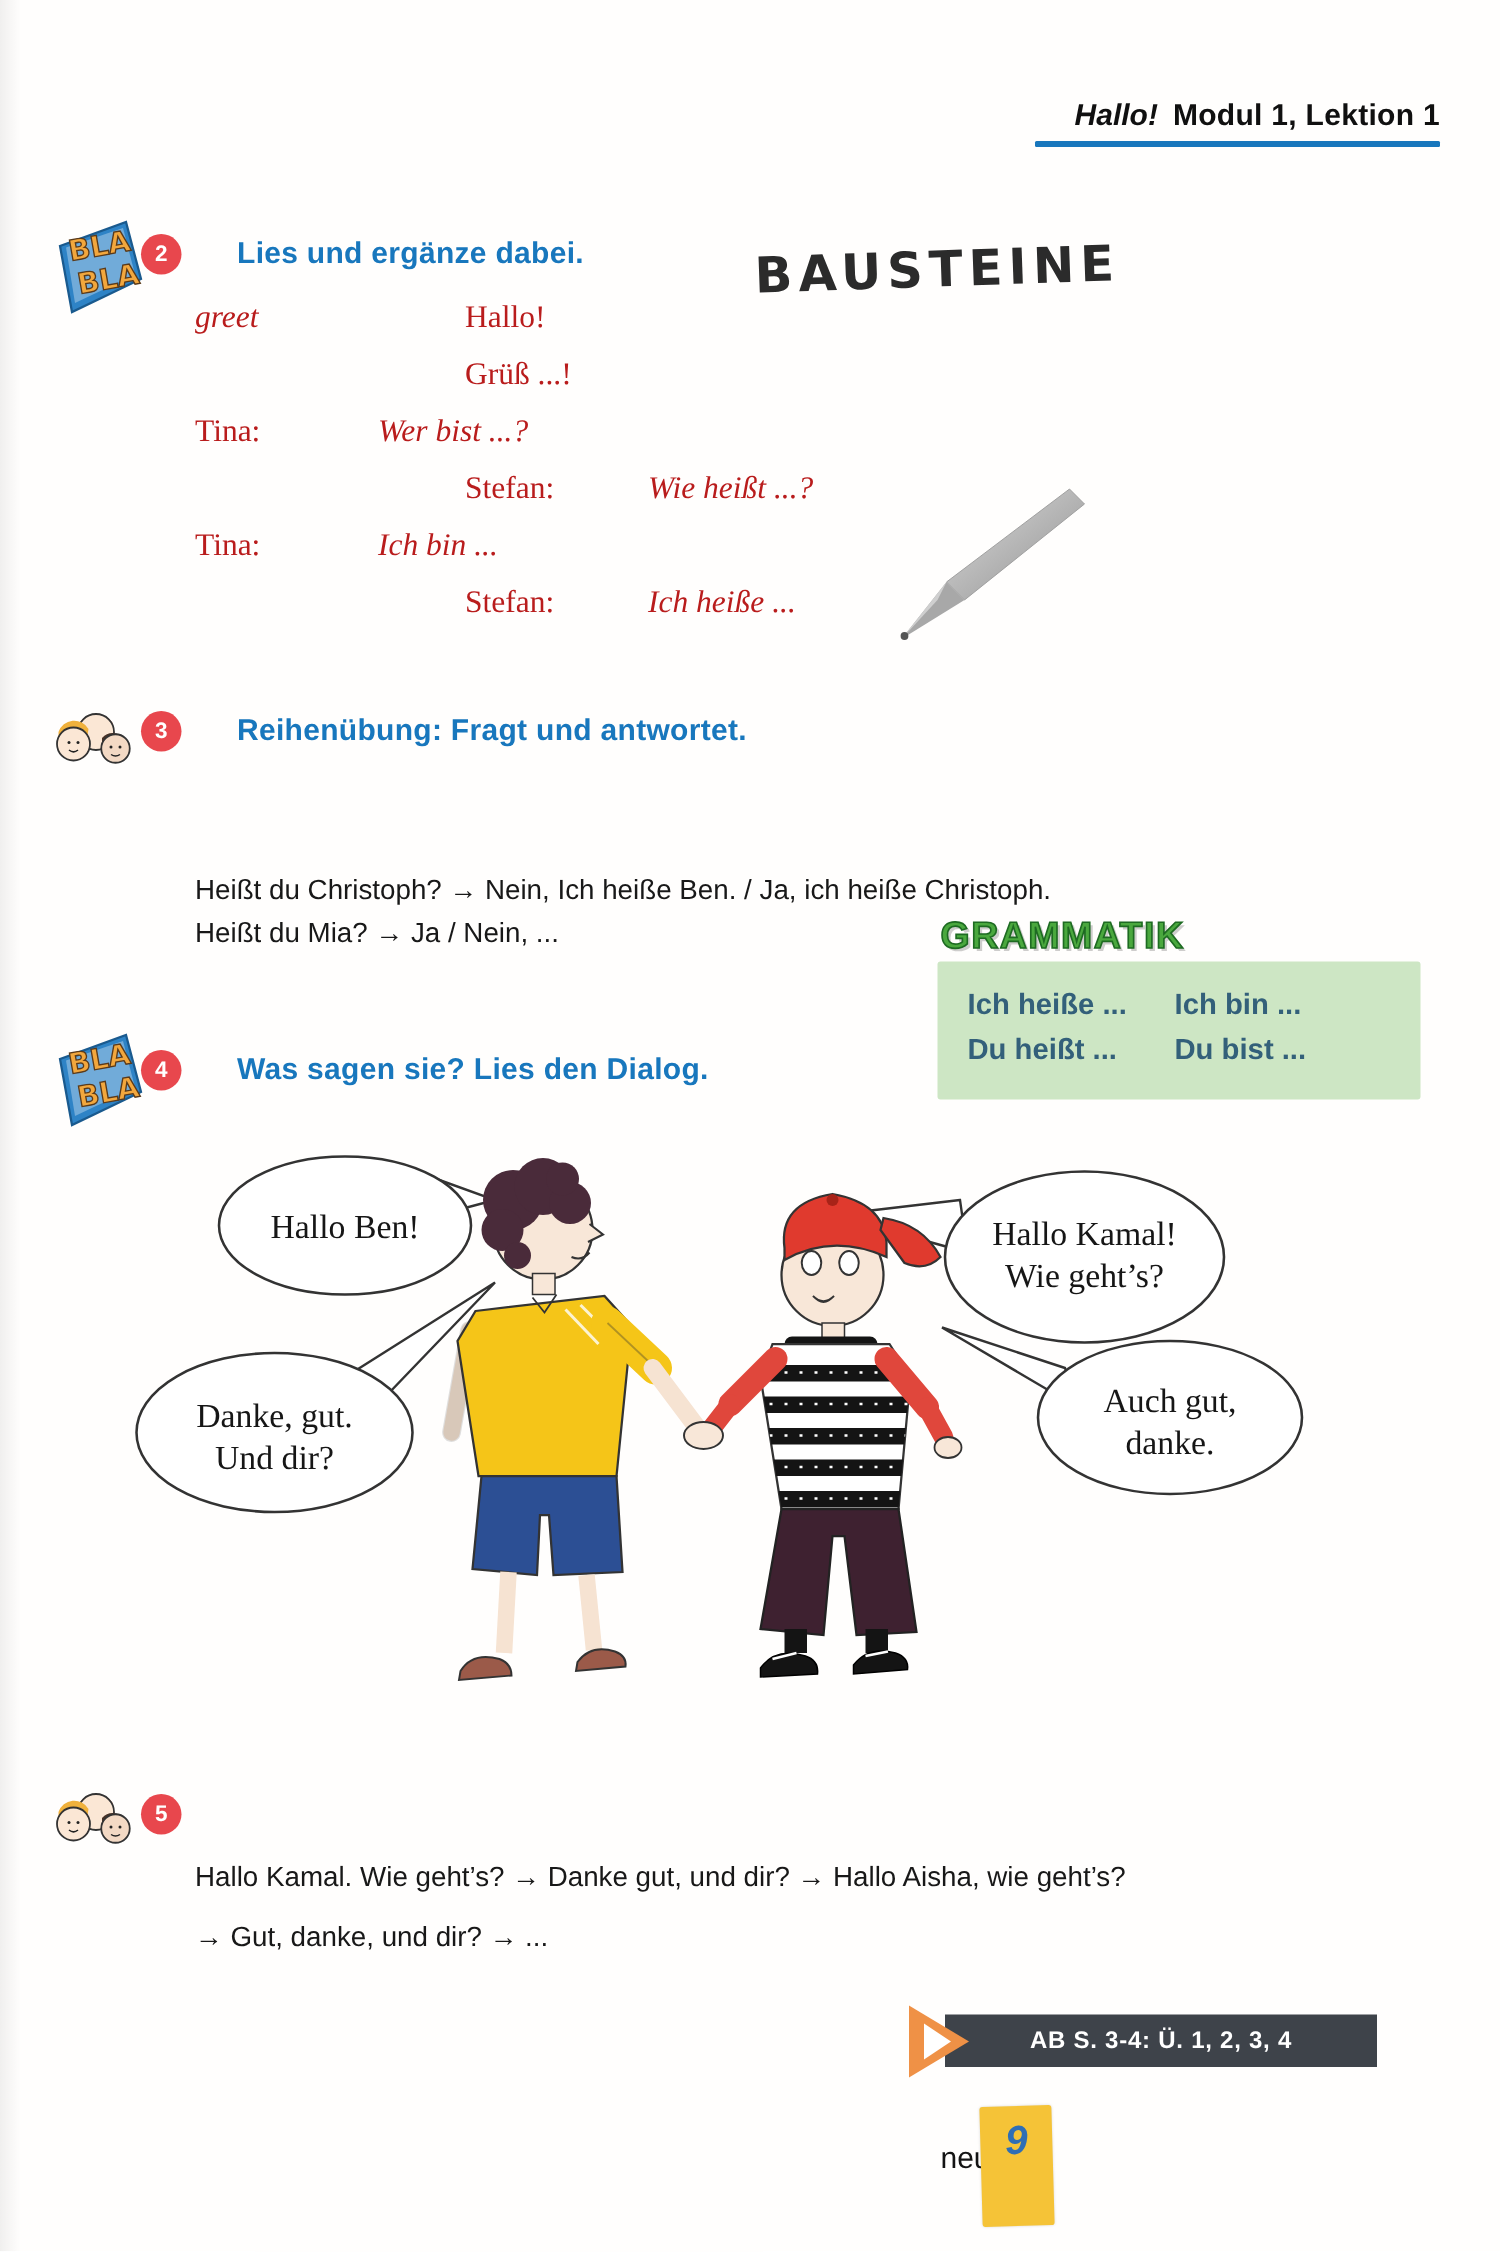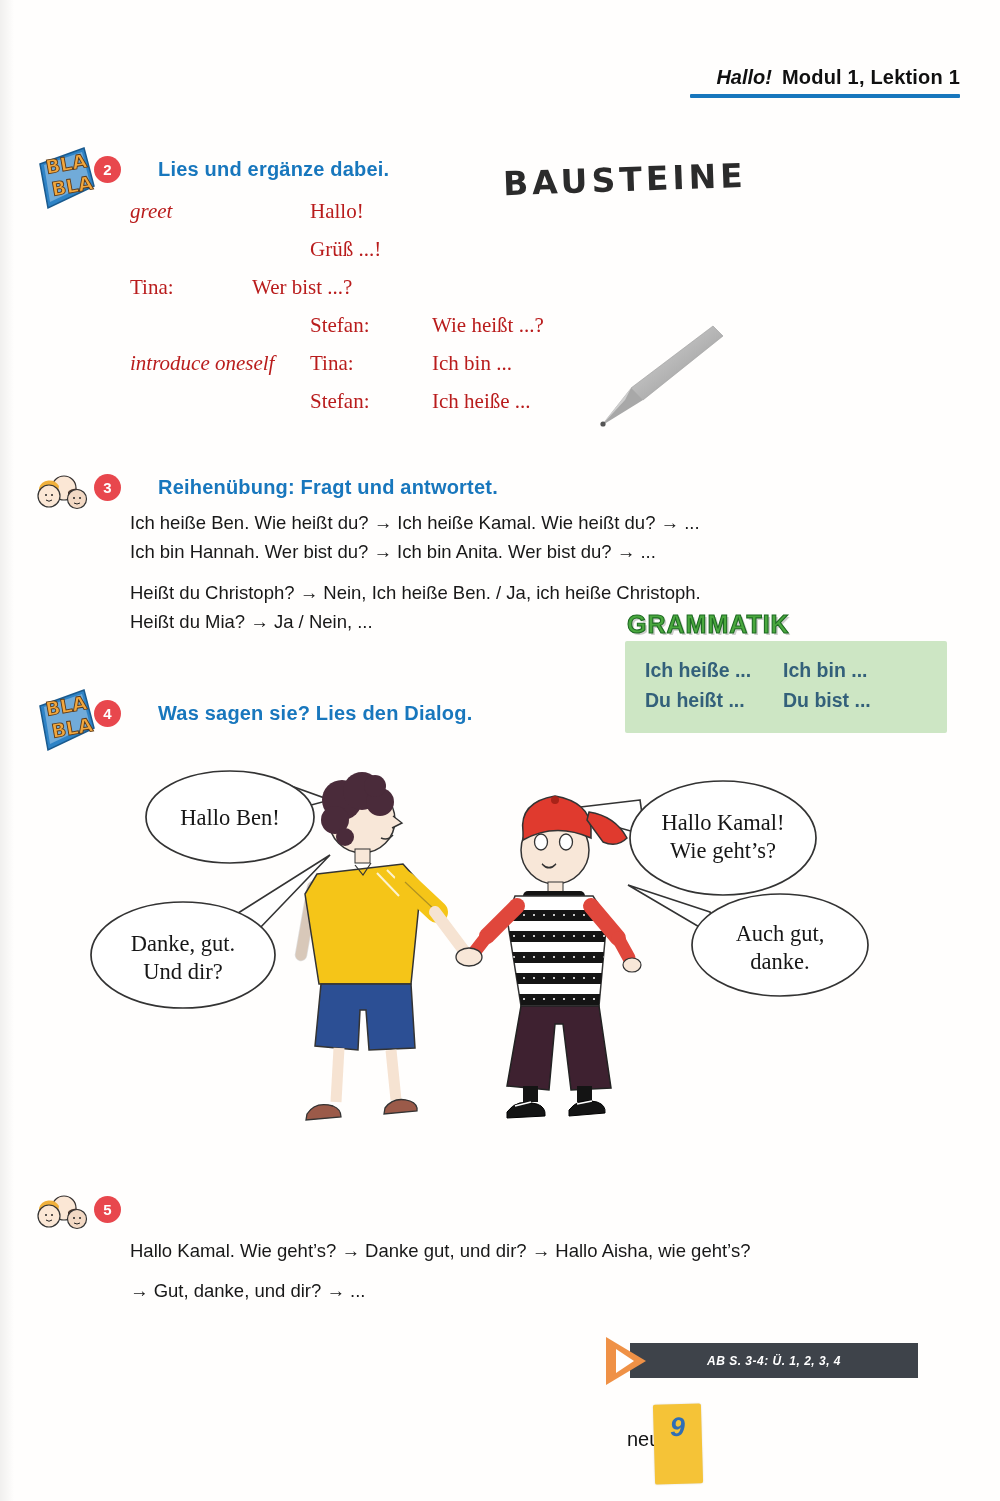--- a/index.html
+++ b/index.html
@@ -25,21 +25,21 @@
 
   .num-circle{position:absolute;width:27px;height:27px;border-radius:50%;background:var(--red);
     color:#fff;font-weight:700;font-size:15px;line-height:27px;text-align:center;}
   .ex-title{position:absolute;font-weight:700;font-size:20px;color:var(--blue);letter-spacing:.2px;white-space:nowrap;margin-left:28px;}
 
   
   .btable{position:absolute;left:130px;top:192px;font-family:"Liberation Serif",serif;font-size:21px;color:#b91c1c;}
   .btable .row{display:flex;height:38px;line-height:38px;}
   .btable .c1{width:180px;font-style:italic;}
   .btable .c2{width:122px;}
-  .btable .c3{flex:1;}
+  .btable .c3{flex:1;font-style:italic;}
 
   .bausteine{position:absolute;left:503px;top:160px;font-family:"DejaVu Sans",sans-serif;
     font-size:33px;font-weight:600;letter-spacing:4px;color:#2b2b2b;transform:rotate(-2deg);white-space:nowrap;}
 
   .body-block{position:absolute;left:130px;font-size:18.5px;line-height:28.5px;color:#181818;white-space:nowrap;}
 
   
   .gram-box{position:absolute;left:625px;top:641px;width:322px;height:92px;background:#cde6c4;border-radius:2px;}
   .gram-title{position:absolute;left:627px;top:610px;font-size:25px;font-weight:800;letter-spacing:1px;
     color:#4aa83e;-webkit-text-stroke:1.1px #1e6b22;text-shadow:2px 2px 0 rgba(60,60,60,.25);white-space:nowrap;}
@@ -47,21 +47,21 @@
   .gram-col.col1{left:645px;}
   .gram-col.col2{left:783px;}
 
   
   .cartoon{position:absolute;left:55px;top:752px;width:890px;height:430px;}
   .cartoon text{font-family:"Liberation Serif",serif;font-size:22.5px;fill:#161616;}
 
   
   .banner-bar{position:absolute;left:630px;top:1343px;width:288px;height:35px;background:#3e434a;
     display:flex;align-items:center;justify-content:center;}
-  .banner-bar span{color:#fff;font-style:italic;font-weight:700;font-size:12px;letter-spacing:.5px;white-space:nowrap;}
+  .banner-bar span{color:#fff;font-weight:700;font-size:16px;letter-spacing:.5px;white-space:nowrap;}
   .banner-arrow{position:absolute;left:606px;top:1337px;width:0;height:0;
     border-left:40px solid #ef9146;border-top:24px solid transparent;border-bottom:24px solid transparent;}
   .banner-arrow-inner{position:absolute;left:616px;top:1349px;width:0;height:0;
     border-left:18px solid #ffffff;border-top:12px solid transparent;border-bottom:12px solid transparent;}
 
   .footer-word{position:absolute;left:602px;top:1428px;font-size:20px;color:#141414;margin-left:25px;}
   .footer-tab{position:absolute;left:654px;top:1404px;width:48px;height:80px;background:#f5c337;
     border-radius:2px;transform:rotate(-1.6deg);box-shadow:0 0 2px rgba(0,0,0,.15);}
   .footer-tab span{display:block;text-align:center;margin-top:8px;font-size:27px;font-weight:700;
     font-style:italic;color:#2f6eb5;}
@@ -103,21 +103,20 @@
     <div class="row">
       <span class="c2">Tina:</span>
       <span class="c3">Wer bist ...?</span>
     </div>
     <div class="row">
       <span class="c1"></span>
       <span class="c2">Stefan:</span>
       <span class="c3">Wie heißt ...?</span>
     </div>
     <div class="row">
-      <span class="c1">introduce oneself</span>
       <span class="c2">Tina:</span>
       <span class="c3">Ich bin ...</span>
     </div>
     <div class="row">
       <span class="c1"></span>
       <span class="c2">Stefan:</span>
       <span class="c3">Ich heiße ...</span>
     </div>
   </div>
 
@@ -144,24 +143,20 @@
     <circle cx="13" cy="29" r="1" fill="#222"></circle>
       <circle cx="19" cy="29" r="1" fill="#222"></circle>
     <path d="M13,34 q3,2.5 6,0" stroke="#222" stroke-width="1" fill="none"></path>
     <circle cx="41" cy="32" r="1" fill="#222"></circle>
       <circle cx="47" cy="32" r="1" fill="#222"></circle>
     <path d="M41,37 q3,2 6,0" stroke="#222" stroke-width="1" fill="none"></path>
   </svg>
   <div class="num-circle" style="left:94px;top:474px">3</div>
   <div class="ex-title" style="left:130px;top:476px">Reihenübung: Fragt und antwortet.</div>
 
-  <div class="body-block" style="top:509px">
-    <div>Ich heiße Ben. Wie heißt du? → Ich heiße Kamal. Wie heißt du? → ...</div>
-    <div>Ich bin Hannah. Wer bist du? → Ich bin Anita. Wer bist du? → ...</div>
-  </div>
   <div class="body-block" style="top:579px">
     <div>Heißt du Christoph? → Nein, Ich heiße Ben. / Ja, ich heiße Christoph.</div>
     <div>Heißt du Mia? → Ja / Nein, ...</div>
   </div>
 
   <div class="gram-box"></div>
   <div class="gram-title">GRAMMATIK</div>
   <div class="gram-col col1">
     <div>Ich heiße ...</div>
     <div>Du heißt ...</div>

